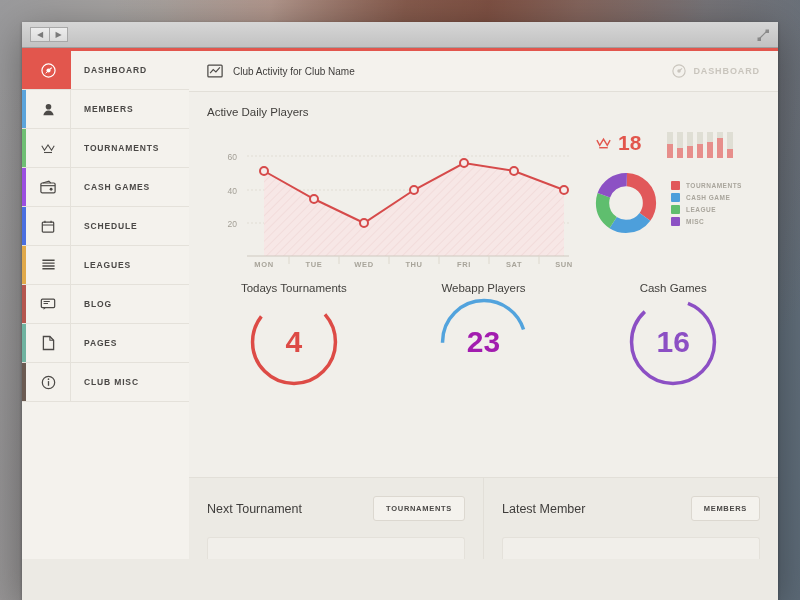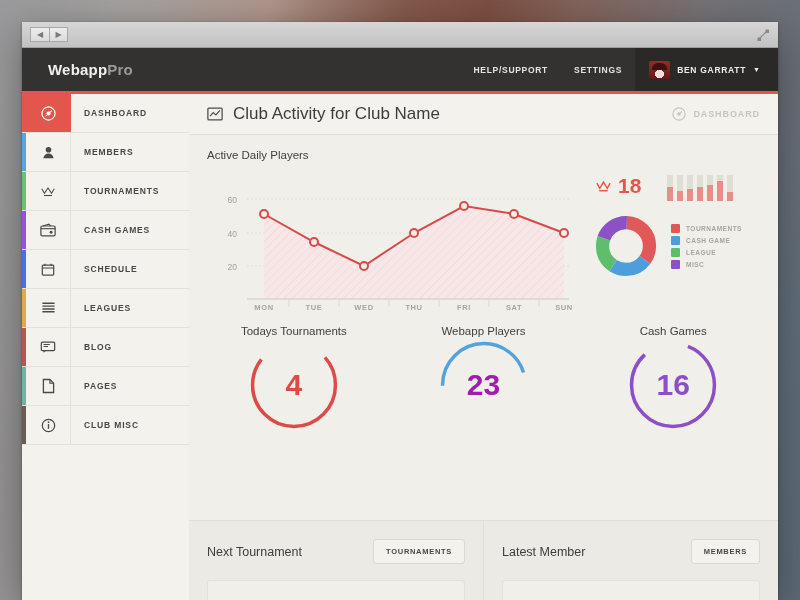--- a/index.html
+++ b/index.html
@@ -122,21 +122,21 @@
 
   
   .main { flex: 1; background: #eceae4; display: flex; flex-direction: column; min-width:0; }
 
   .content-head {
     height: 41px; background: #f4f2ed;
     border-bottom: 1px solid #e2dfd8;
     display: flex; align-items: center; padding: 0 18px;
   }
   .ch-icon { color: #4c4a47; display: flex; margin-right: 10px; }
-  .ch-title { font-size: 17px; color: #3f3d3b; }
+  .ch-title { font-size: 10px; color: #3f3d3b; }
   .ch-right { margin-left: auto; display: flex; align-items: center; gap: 7px; color: #c9c5bd; }
   .ch-right .bc-label { font-size: 9px; font-weight: bold; letter-spacing: .9px; }
 
   .panel-a { background: #f1efea; padding: 14px 18px 6px; }
   .panel-title { font-size: 11.5px; color: #42403d; margin-bottom: 10px; }
 
   .chart-row { display: flex; align-items: flex-start; }
 
   
   .linechart { width: 370px; position: relative; }
@@ -197,34 +197,20 @@
       <div class="navbtn">◀</div>
       <div class="navbtn">▶</div>
     </div>
     <svg class="resize-grip" viewBox="0 0 14 14">
       <path d="M3 11 L11 3" stroke="#555" stroke-width="1.2" fill="none"></path>
       <rect x="9.5" y="1.5" width="3.5" height="3.5" fill="#555"></rect>
       <rect x="1.5" y="9.5" width="3.5" height="3.5" fill="#555"></rect>
     </svg>
   </div>
 
-  <div class="topbar">
-    <div class="brand">
-      <span>Webapp</span><span class="light">Pro</span>
-    </div>
-    <div class="topnav">
-      <div class="topnav-item">HELP/SUPPORT</div>
-      <div class="topnav-item">SETTINGS</div>
-      <div class="user-chip">
-        <div class="avatar"></div>
-        <span class="user-name">BEN GARRATT</span>
-        <span class="caret">▼</span>
-      </div>
-    </div>
-  </div>
   <div class="redline"></div>
 
   <div class="app-body">
 
     <div class="sidebar">
 
       <div class="side-item active">
         <div class="side-strip" style="background:#e2564d"></div>
         <div class="side-icon">
           <svg width="15" height="15" viewBox="0 0 16 16">

